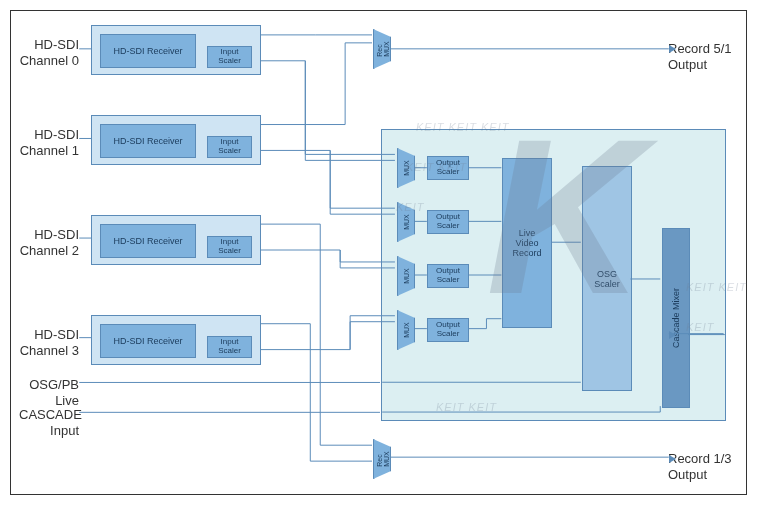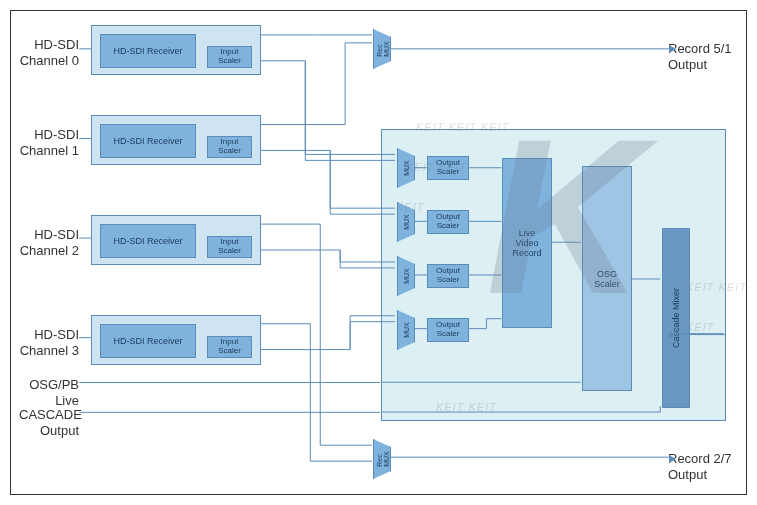--- a/index.html
+++ b/index.html
@@ -217,27 +217,27 @@
 Channel 0</div>
   <div class="label label-left" style="left:8px;top:116px;width:60px;white-space:pre-line">HD-SDI
 Channel 1</div>
   <div class="label label-left" style="left:8px;top:216px;width:60px;white-space:pre-line">HD-SDI
 Channel 2</div>
   <div class="label label-left" style="left:8px;top:316px;width:60px;white-space:pre-line">HD-SDI
 Channel 3</div>
   <div class="label label-left" style="left:8px;top:366px;width:60px;white-space:pre-line">OSG/PB
 Live</div>
   <div class="label label-left" style="left:8px;top:396px;width:60px;white-space:pre-line">CASCADE
-Output</div>
+Input</div>
 
   <div class="label label-right" style="right:8px;top:30px;width:70px;white-space:pre-line">Record 5/1
 Output</div>
   <div class="label label-right" style="right:8px;top:318px;width:70px;white-space:pre-line">Display
 Output</div>
-  <div class="label label-right" style="right:8px;top:440px;width:70px;white-space:pre-line">Record 2/7
+  <div class="label label-right" style="right:8px;top:440px;width:70px;white-space:pre-line">Record 1/3
 Output</div>
 
   <div class="receiver-group" style="left:80px;top:14px">
     <div class="receiver">HD-SDI Receiver</div>
     <div class="input-scaler" style="white-space:pre-line">Input
 Scaler</div>
   </div>
   <div class="receiver-group" style="left:80px;top:104px">
     <div class="receiver">HD-SDI Receiver</div>
     <div class="input-scaler" style="white-space:pre-line">Input

